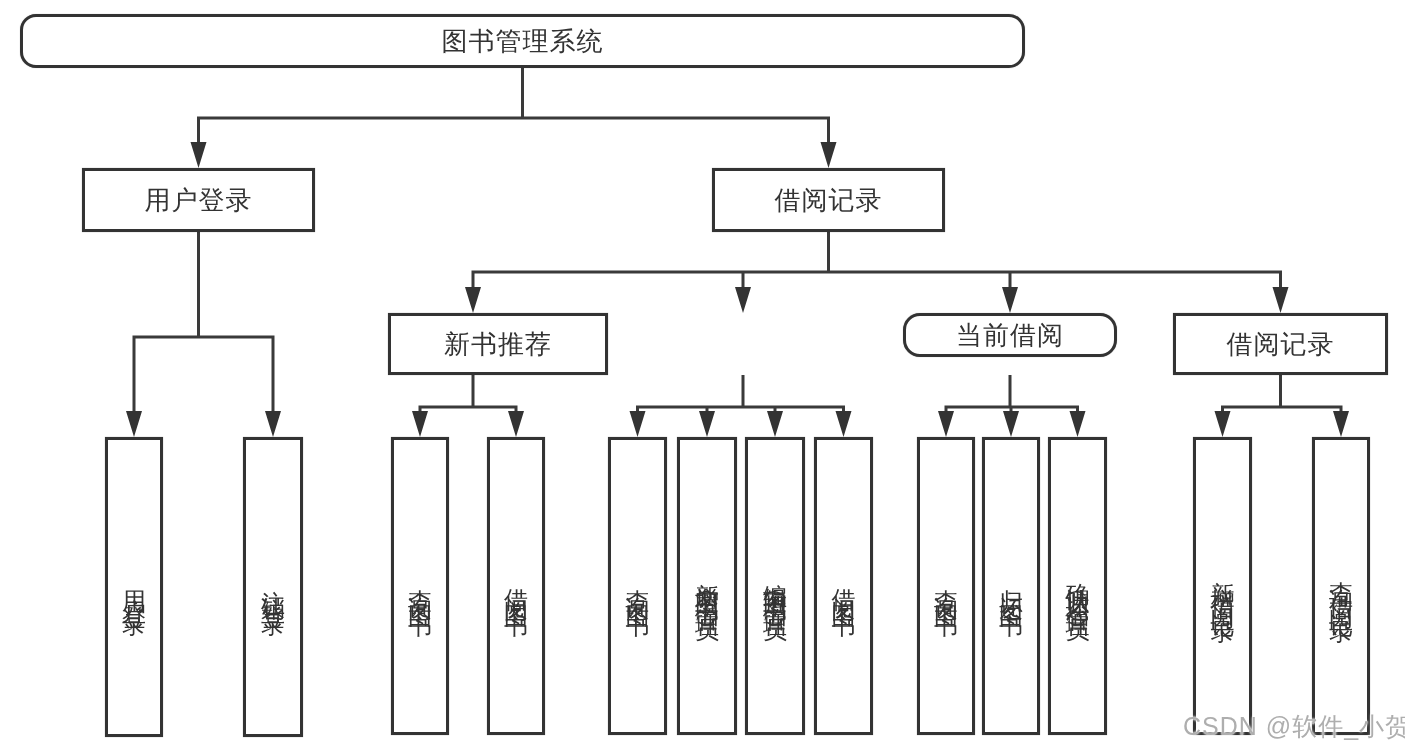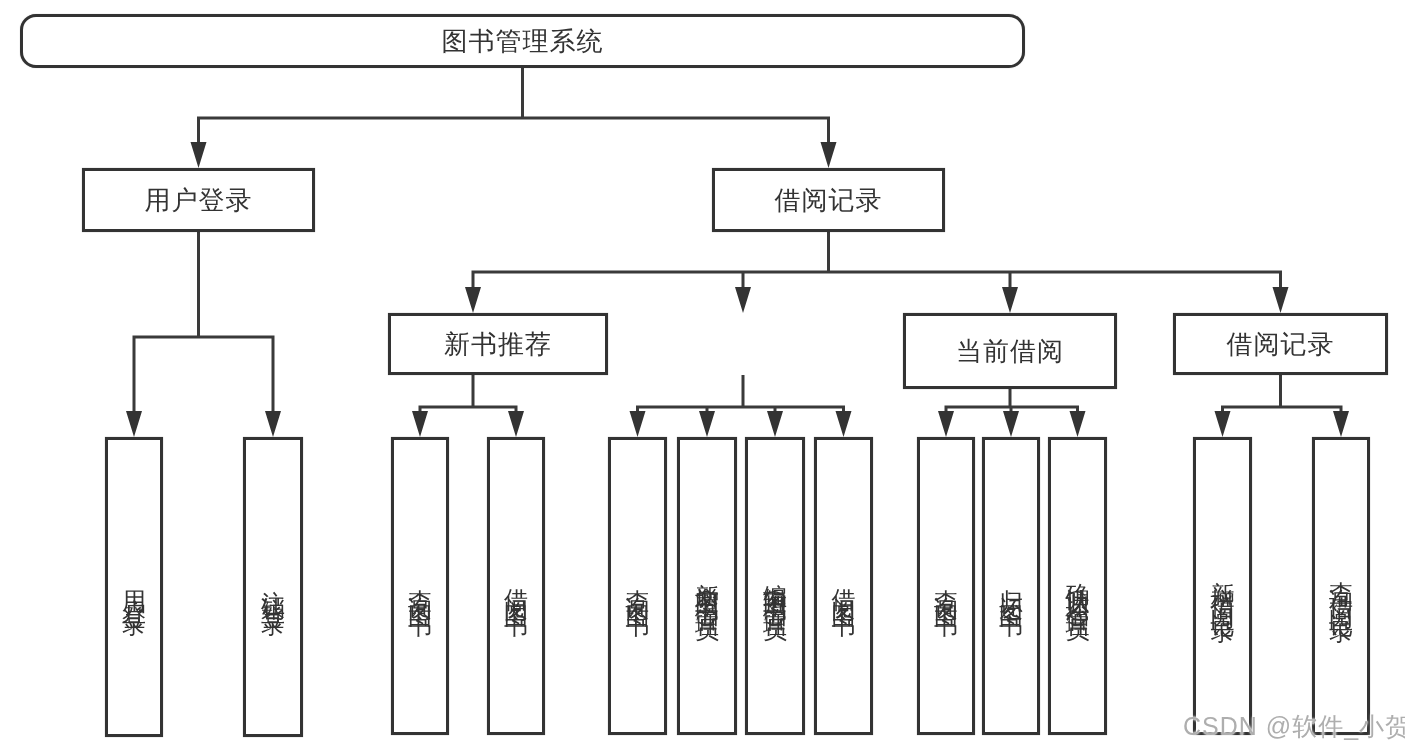--- a/index.html
+++ b/index.html
@@ -64,21 +64,21 @@
   <div class="node hnode" style="left:82px;top:168px;width:233px;height:64px;">
     <span>用户登录</span>
   </div>
   <div class="node hnode" style="left:712px;top:168px;width:233px;height:64px;">
     <span>借阅记录</span>
   </div>
 
   <div class="node hnode" style="left:363px;top:313px;width:220px;height:62px;margin-left:25px;">
     <span>新书推荐</span>
   </div>
-  <div class="node hnode" style="left:903px;top:313px;width:214px;height:76px;">
+  <div class="node hnode" style="left:903px;top:313px;width:214px;height:44px;border-radius:17px;">
     <span>当前借阅</span>
   </div>
   <div class="node hnode" style="left:1173px;top:313px;width:215px;height:62px;">
     <span>借阅记录</span>
   </div>
 
   <div class="node vnode" style="left:105px;top:437px;width:58px;height:300px;">
     <span>用户登录</span>
   </div>
   <div class="node vnode" style="left:243px;top:437px;width:60px;height:300px;">

